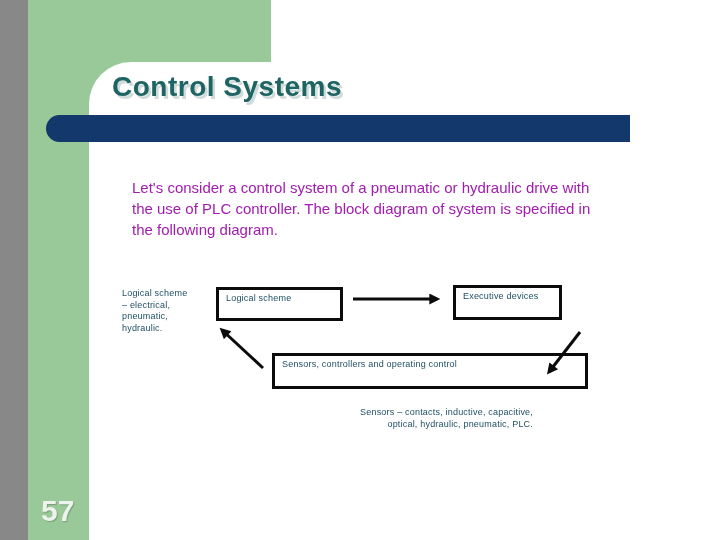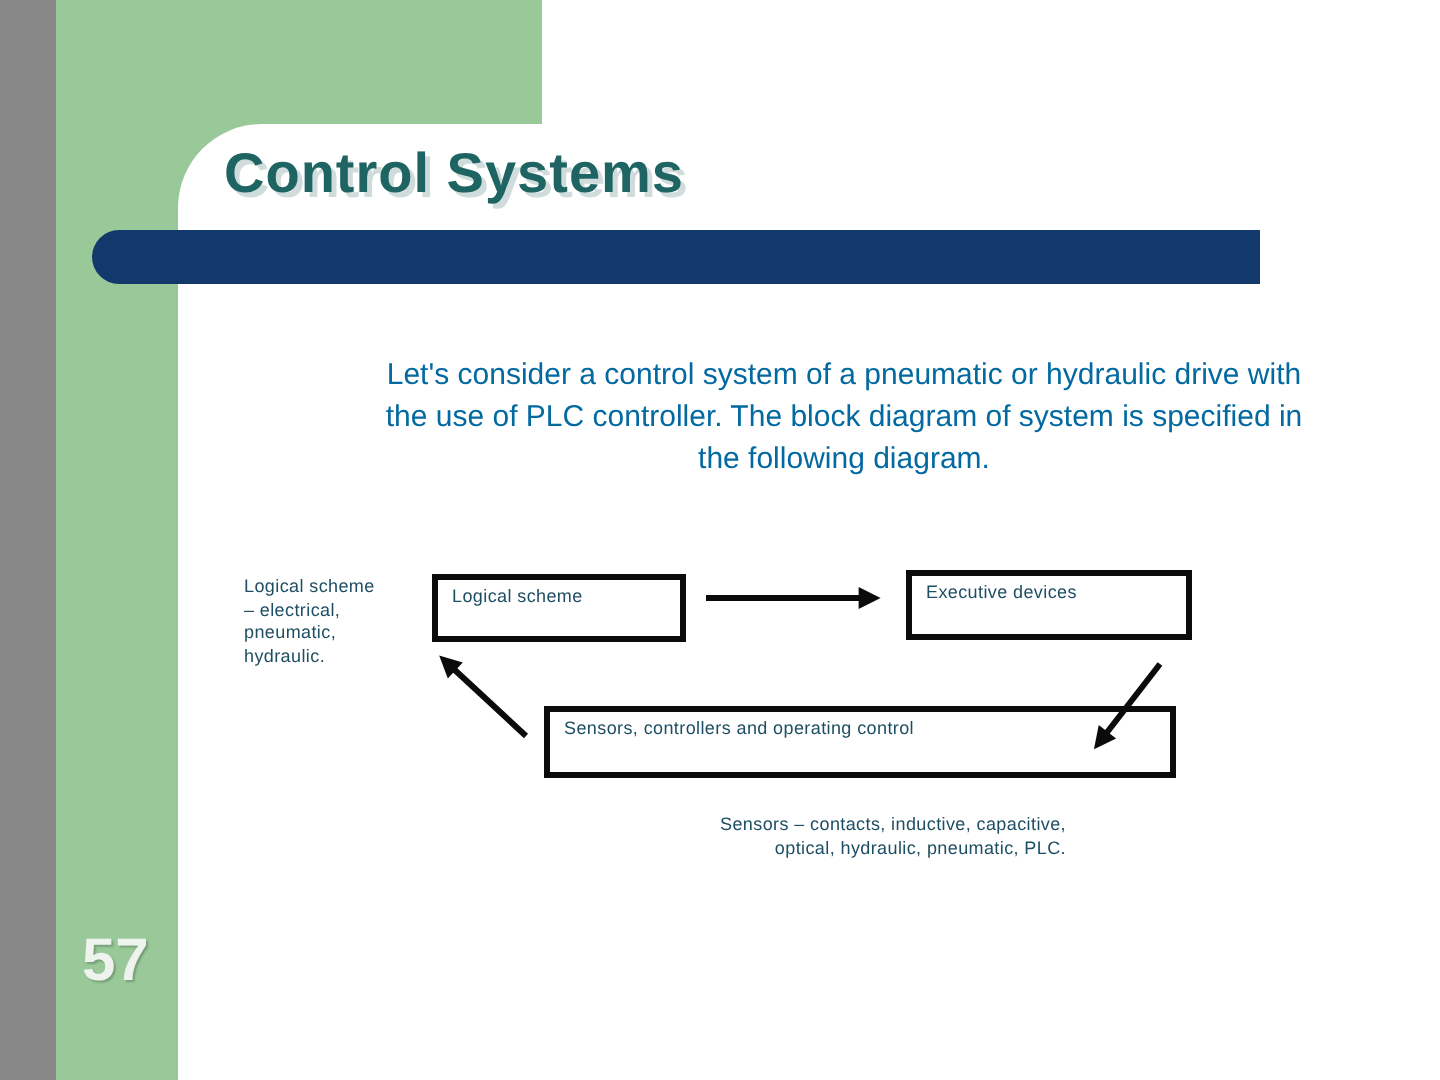--- a/index.html
+++ b/index.html
@@ -41,23 +41,22 @@
     position: absolute; left: 18px; top: 115px;
     width: 584px; height: 27px;
     background: #13386b;
     border-top-left-radius: 13.5px;
     border-bottom-left-radius: 13.5px;
   }
   .body-paragraph {
     position: absolute; left: 104px; top: 177px;
     width: 580px;
     font-size: 15px; line-height: 21px;
-    color: #0369a1;
+    color: #a21caf;
     white-space: pre-line;
-    text-align: center;
   }
   
   .note {
     position: absolute;
     font-size: 9px; line-height: 11.5px;
     letter-spacing: 0.2px;
     color: #1e4e63;
     white-space: pre-line;
   }
   .note-left  { left: 94px;  top: 288px; width: 86px; }
@@ -65,37 +64,37 @@
   .dbox {
     position: absolute;
     border: 3px solid #0b0b0b;
     background: #ffffff;
     box-sizing: border-box;
     font-size: 9px; letter-spacing: 0.2px;
     color: #1e4e63;
     padding: 3px 4px 0 7px;
   }
   .box-logical   { left: 188px; top: 287px; width: 127px; height: 34px; }
-  .box-executive { left: 425px; top: 285px; width: 143px; height: 35px; }
+  .box-executive { left: 425px; top: 285px; width: 109px; height: 35px; }
   .box-sensors   { left: 244px; top: 353px; width: 316px; height: 36px; }
   .diagram-caption {
     position: absolute; left: 245px; top: 406px; width: 260px;
     font-size: 9px; line-height: 12px;
     letter-spacing: 0.2px;
     color: #1e4e63;
     text-align: right;
     white-space: pre-line;
   }
   .arrows-overlay {
     position: absolute; left: 0; top: 0;
     width: 720px; height: 540px;
     pointer-events: none;
   }
   .page-number {
-    position: absolute; left: 13px; top: 464px;
+    position: absolute; left: 13px; top: 494px;
     font-size: 30px; font-weight: bold;
     color: #eef3ee;
     text-shadow: 1px 1px 1px rgba(70,100,70,0.4);
   }
 </style>
 </head>
 <body>
 
 <div class="slide">
 

